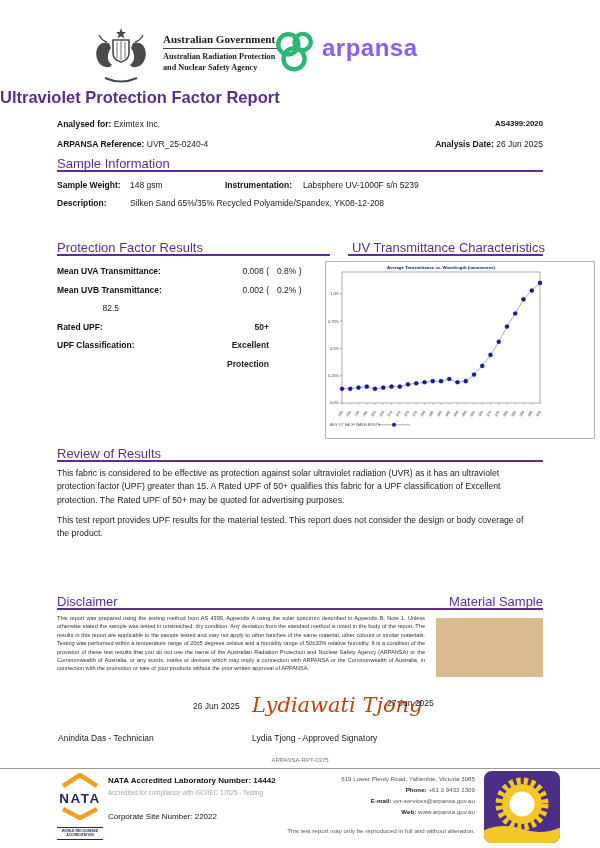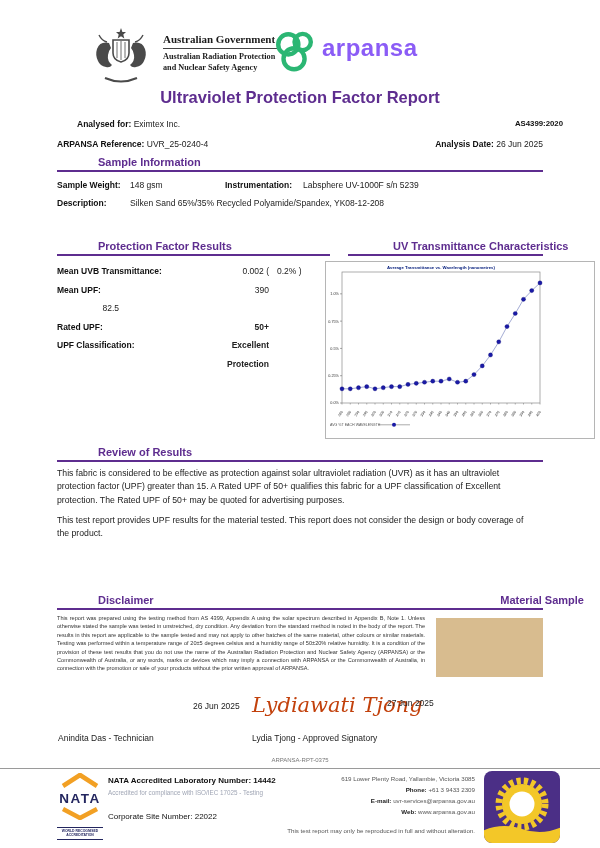--- a/index.html
+++ b/index.html
@@ -1,26 +1,26 @@
 <!DOCTYPE html>
 <html><head>
 <meta charset="utf-8">
 <style>
   html,body{margin:0;padding:0;background:#e8e8e8;}
   #page{position:relative;width:600px;height:848px;background:#ffffff;margin:0 auto;
         font-family:"Liberation Sans",sans-serif;color:#222;overflow:hidden;}
   .abs{position:absolute;}
-  .section-heading{font-size:11px;font-weight:bold;color:#5e2d8f;margin-left:41px;}
+  .section-heading{font-size:13px;font-weight:normal;color:#5e2d8f;}
   .rule{position:absolute;height:1.5px;background:#5e2d8f;}
   
   .gov-title{font-family:"Liberation Serif",serif;font-weight:bold;font-size:11px;color:#1c1c1c;}
   .gov-divider{height:1px;background:#444;width:118px;margin:3px 0;}
   .gov-sub{font-family:"Liberation Serif",serif;font-weight:bold;font-size:8.2px;line-height:1.3;color:#1c1c1c;}
   .brand-text{font-size:24px;font-weight:bold;color:#8b5cf6;letter-spacing:0.5px;}
-  .page-title{width:100%;text-align:center;font-size:16.5px;font-weight:bold;color:#5e2d8f;}
+  .page-title{width:100%;font-size:16.5px;font-weight:bold;color:#5e2d8f;}
   
   .meta-row{left:57px;width:486px;display:flex;justify-content:space-between;font-size:8.5px;}
   .lbl{font-weight:bold;color:#111;}
   
   .pfr-row{display:flex;height:18.6px;line-height:18.6px;font-size:8.5px;}
   .r-label{width:150px;font-weight:bold;color:#111;}
   .r-value{width:62px;text-align:right;}
   .r-pct{width:50px;padding-left:8px;}
   .r-strong .r-value{font-weight:bold;}
   
@@ -80,21 +80,21 @@
         <circle cx="17" cy="16" r="10.5"></circle>
         <circle cx="32" cy="13.5" r="8.5"></circle>
         <circle cx="23" cy="31" r="11"></circle>
       </g>
     </svg>
   </div>
   <div class="abs brand-text" style="left:322px;top:34px;">arpansa</div>
 
   <div class="abs page-title" style="top:88px;">Ultraviolet Protection Factor Report</div>
 
-  <div class="abs meta-row" style="top:119px;margin-left:20px;">
+  <div class="abs meta-row" style="top:119px;">
     <span>
       <span class="lbl">Analysed for:</span>
       <span>Eximtex Inc.</span>
     </span>
     <span class="lbl" style="font-size:7.8px;">AS4399:2020</span>
   </div>
   <div class="abs meta-row" style="top:139px;">
     <span>
       <span class="lbl">ARPANSA Reference:</span>
       <span>UVR_25-0240-4</span>
@@ -116,28 +116,28 @@
   </div>
   <div class="abs" style="left:57px;top:198px;width:486px;font-size:8.5px;">
     <span class="lbl abs" style="left:0;">Description:</span>
     <span class="abs" style="left:73px;">Silken Sand 65%/35% Recycled Polyamide/Spandex, YK08-12-208</span>
   </div>
 
   <div class="abs section-heading" style="left:57px;top:240px;">Protection Factor Results</div>
   <div class="rule" style="left:57px;width:273px;top:254px;"></div>
   <div class="abs" style="left:57px;top:262px;width:280px;">
       <div class="pfr-row">
+        <span class="r-label">Mean UVA Transmittance:</span>
+        <span class="r-value">0.008 (</span>
+        <span class="r-pct">0.8% )</span>
+      </div>
+      <div class="pfr-row">
         <span class="r-label">Mean UVB Transmittance:</span>
         <span class="r-value">0.002 (</span>
         <span class="r-pct">0.2% )</span>
-      </div>
-      <div class="pfr-row">
-        <span class="r-label">Mean UPF:</span>
-        <span class="r-value">390</span>
-        <span class="r-pct"></span>
       </div>
       <div class="pfr-row">
         <span class="r-value">82.5</span>
         <span class="r-pct"></span>
       </div>
       <div class="pfr-row r-strong">
         <span class="r-label">Rated UPF:</span>
         <span class="r-value">50+</span>
         <span class="r-pct"></span>
       </div>

